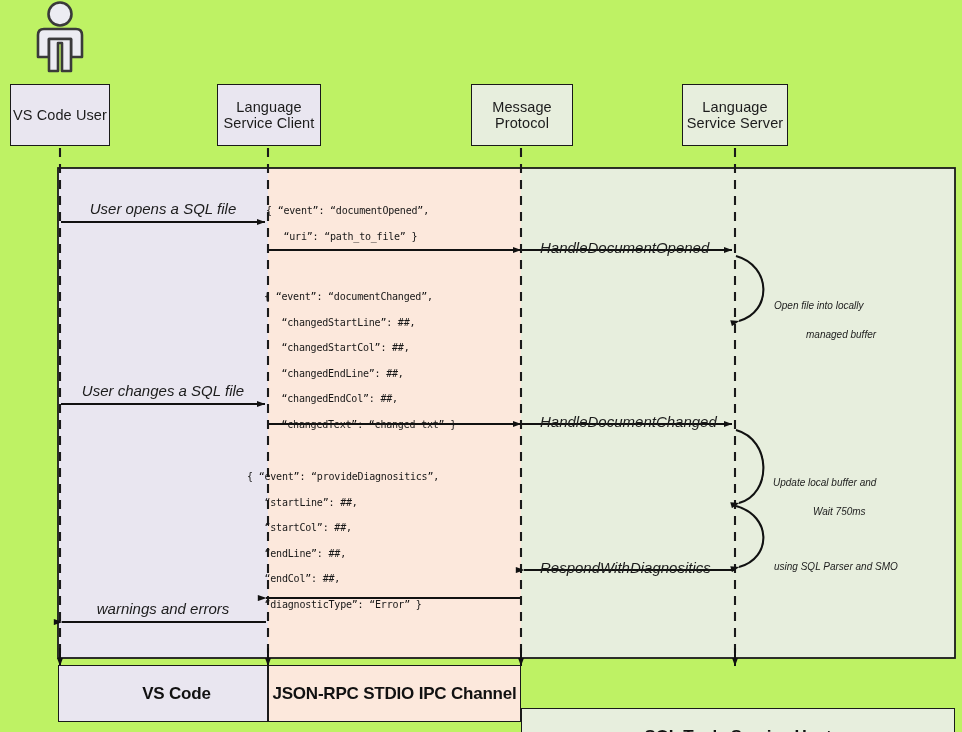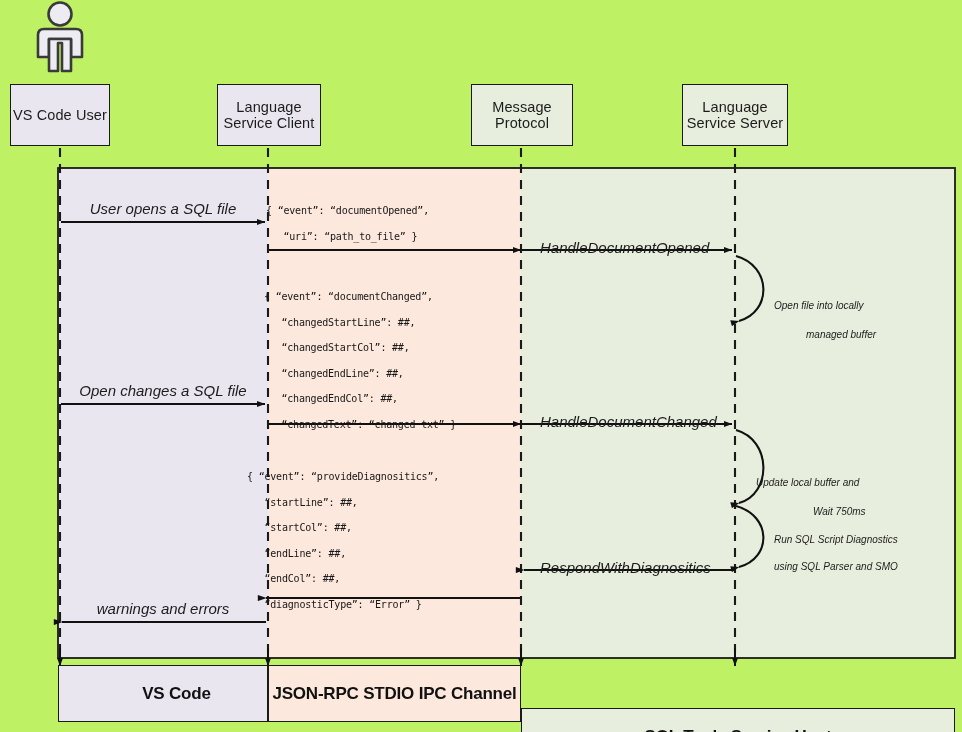--- a/index.html
+++ b/index.html
@@ -165,37 +165,36 @@
     <span>Protocol</span>
   </div>
 
   <div class="lifebox lb-grn" style="left:682px; top:84px; width:106px; height:62px;">
     <span>Language</span>
     <span>Service Server</span>
   </div>
 
   <div class="msg-label" style="left:61px; top:196px; width:204px;">User opens a SQL file</div>
 
-  <div class="msg-label" style="left:61px; top:378px; width:204px;">Open changes a SQL file</div>
+  <div class="msg-label" style="left:61px; top:378px; width:204px;">User changes a SQL file</div>
 
   <div class="msg-label" style="left:61px; top:596px; width:204px;">warnings and errors</div>
 
   <div class="msg-label" style="left:524px; top:248px; width:210px; text-align:left; padding-left:16px; box-sizing:border-box; line-height:0px;">HandleDocumentOpened</div>
 
   <div class="msg-label" style="left:524px; top:422px; width:210px; text-align:left; padding-left:16px; box-sizing:border-box; line-height:0px;">HandleDocumentChanged</div>
 
   <div class="msg-label" style="left:524px; top:568px; width:212px; text-align:left; padding-left:16px; box-sizing:border-box; line-height:0px;">RespondWithDiagnositics</div>
 
   <div class="note-label" style="left:774px; top:291px;">Open file into locally</div>
   <div class="note-label" style="left:774px; top:320px;margin-left:32px;">managed buffer</div>
 
-  <div class="note-label" style="left:756px; top:468px;text-align:center;">Update local buffer and</div>
+  <div class="note-label" style="left:773px; top:468px;text-align:center;">Update local buffer and</div>
   <div class="note-label" style="left:813px; top:497px;">Wait 750ms</div>
 
-  <div class="note-label" style="left:774px; top:525px;">Run SQL Script Diagnostics</div>
   <div class="note-label" style="left:774px; top:552px;">using SQL Parser and SMO</div>
 
   <div class="json-block" style="left:266px; top:198px;">{ “event”: “documentOpened”,
    “uri”: “path_to_file” }</div>
 
   <div class="json-block" style="left:264px; top:284px;">{ “event”: “documentChanged”,
    “changedStartLine”: ##,
    “changedStartCol”: ##,
    “changedEndLine”: ##,
    “changedEndCol”: ##,

